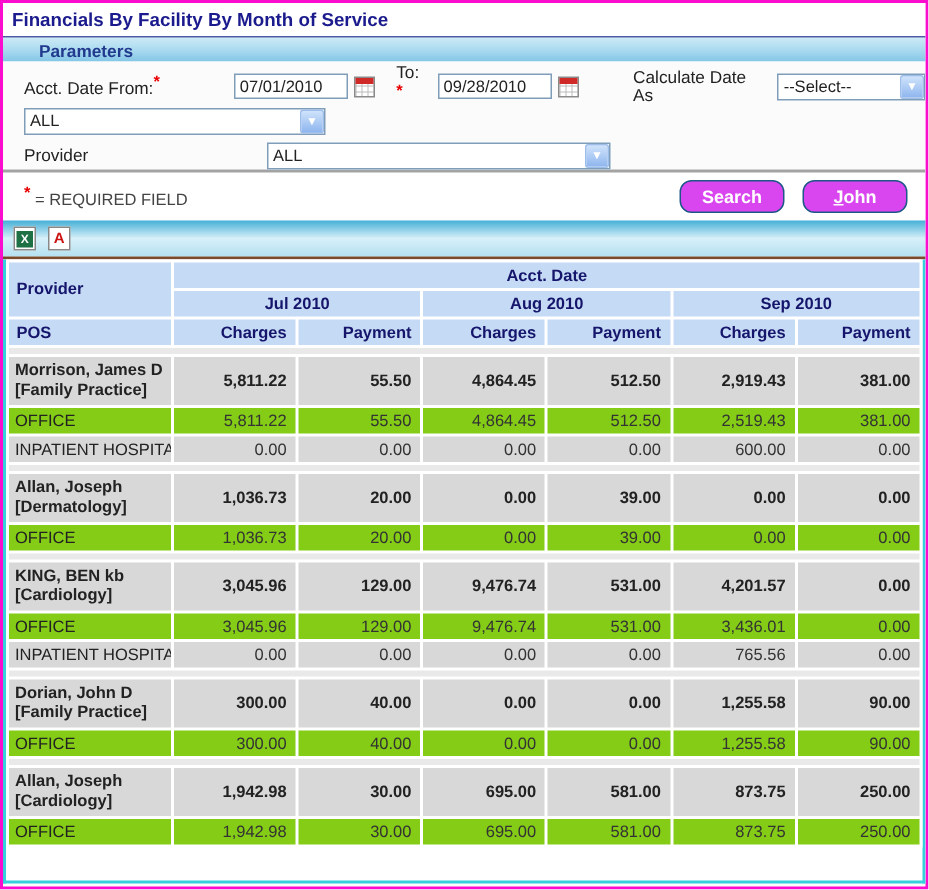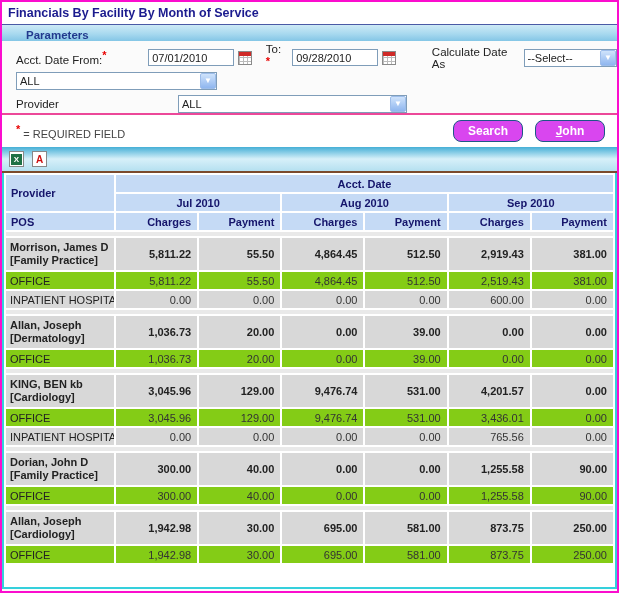--- a/index.html
+++ b/index.html
@@ -12,37 +12,37 @@
   .params-bar { height:17px; background:linear-gradient(180deg,#cdeaf6 0%,#a8d9ef 55%,#84c6e6 100%);
     border-top:1px solid #4a5aa5; display:flex; align-items:flex-end; padding:0 24px; }
   .params-bar span { font-size:11.5px; font-weight:bold; color:#223a8e; }
 
   .form-area { height:72px; background:#fbfbfb; padding-top:5px; }
   .form-row { height:23px; display:flex; align-items:center; }
   .lbl { font-size:11.5px; color:#222; }
   .lbl-from { margin-left:14px; width:148px; }
   .lbl-legal, .lbl-prov { margin-left:14px; width:148px; }
   .req { color:#e90000; font-weight:bold; font-size:11px; vertical-align:super; }
-  .txt-input { width:86px; height:17px; border:1px solid #7f9db9; font-family:"Liberation Sans",sans-serif;
+  .txt-input { width:76px; height:17px; border:1px solid #7f9db9; font-family:"Liberation Sans",sans-serif;
     font-size:11px; color:#222; padding:0 3px; background:#fff; }
   .cal { width:15px; height:14px; background:#fff; border:1px solid #8a8a8a; position:relative; margin-left:4px; cursor:pointer;
     background-image:repeating-linear-gradient(90deg,#bbb 0 1px,transparent 1px 4px),repeating-linear-gradient(180deg,#bbb 0 1px,transparent 1px 4px);
     background-position:0 5px; background-size:100% 100%; }
   .cal::before { content:''; position:absolute; top:0; left:0; right:0; height:4px; background:#cf2a27; }
   .to-lbl { margin-left:14px; margin-right:6px; }
   .xpselect { height:18px; border:1px solid #7f9db9; background:#fff; display:flex; align-items:center;
     justify-content:space-between; font-size:11px; color:#222; padding-left:3px; cursor:pointer; }
   .xpselect .arrow { width:16px; height:16px; background:linear-gradient(180deg,#cfe3fb,#8fb6ef);
     border:1px solid #9dbdea; border-radius:2px; color:#fff; font-size:8px; line-height:14px; text-align:center; }
   .sel-legal { width:201px; margin-left:14px; }
   .sel-prov { width:229px; margin-left:14px; }
   .lbl-calc { margin-left:36px; margin-right:10px; }
   .sel-calc { width:104px; }
 
-  .action-row { height:34px; background:#ffffff; border-top:2px solid #ec4899; display:flex; align-items:center; }
+  .action-row { height:34px; background:#ffffff; border-top:2px solid #a3a3a3; display:flex; align-items:center; }
   .req-note { margin-left:14px; font-size:11px; color:#444; }
   .action-spacer { flex:1; }
   .btn { height:22px; min-width:70px; background:#d946ef; color:#fff; border:1px solid #1e5787; border-radius:8px;
     font-family:"Liberation Sans",sans-serif; font-size:12px; font-weight:bold; margin-right:12px; cursor:pointer; padding:0 12px; }
   .btn-close::first-letter { text-decoration:underline; }
 
   .icon-bar { height:26px; background:linear-gradient(180deg,#45afd6 0%,#d7f0f9 50%,#b5e0f0 100%);
     border-bottom:2px solid #7b4a2d; display:flex; align-items:center; padding-left:7px; }
   .mini-icon { width:15px; height:16px; background:#fff; border:1px solid #888; margin-right:8px; cursor:pointer;
     display:flex; align-items:center; justify-content:center; font-size:9px; font-weight:bold; }

